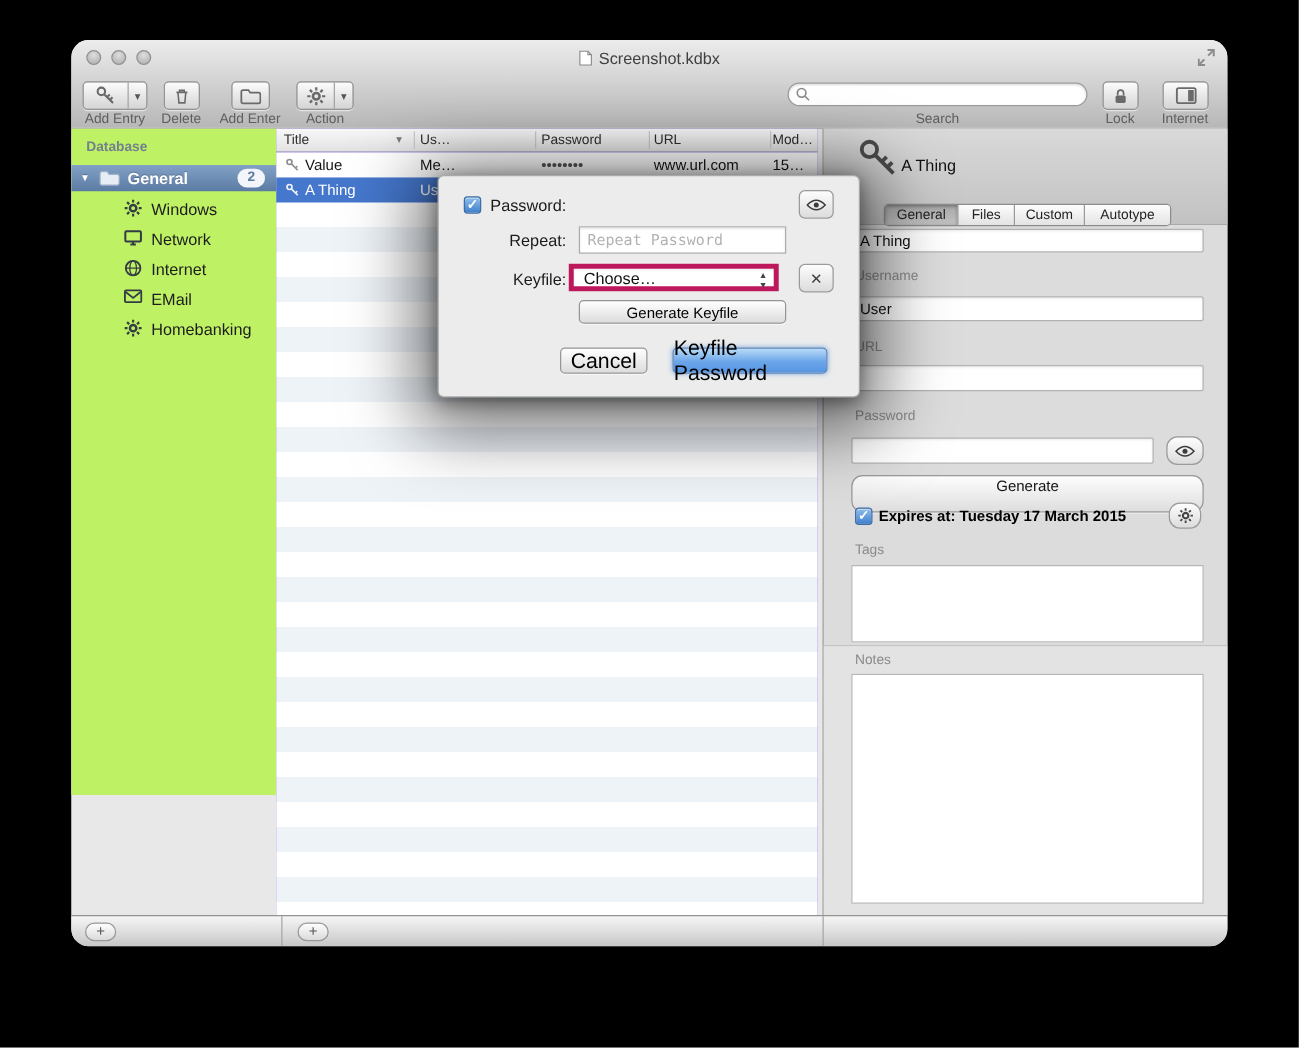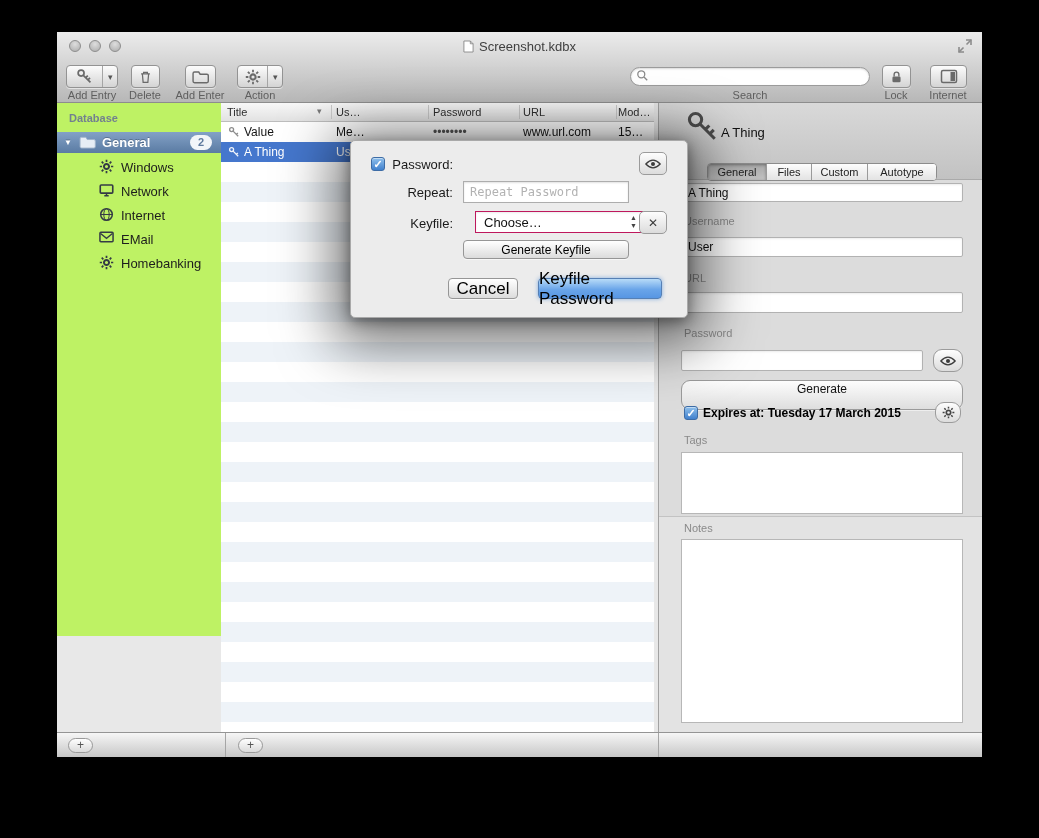--- a/index.html
+++ b/index.html
@@ -1,19 +1,19 @@
 <!DOCTYPE html>
 <html><head>
 <meta charset="utf-8">
 <style>
   *{margin:0;padding:0;box-sizing:border-box}
   html,body{width:1039px;height:838px;overflow:hidden}
   body{background:#000;position:relative;font-family:"Liberation Sans",sans-serif;}
 
-  .window{position:absolute;left:57px;top:32px;width:925px;height:725px;border-radius:0;
+  .window{position:absolute;left:57px;top:32px;width:925px;height:725px;border-radius:14px;
           overflow:hidden;background:#e8e8e8;box-shadow:0 14px 40px rgba(0,0,0,.65)}
 
   
   .chrome{position:absolute;left:0;top:0;right:0;height:71px;
           background:linear-gradient(#ececec,#b7b7b7);border-bottom:1px solid #8d8d8d;
           border-radius:5px 5px 0 0}
   .traffic{position:absolute;top:8px;left:12px;display:flex;gap:8px}
   .light{width:12px;height:12px;border-radius:50%;border:1px solid #8e8e8e;
          background:radial-gradient(circle at 50% 32%,#dedede,#ababab)}
   .win-title{position:absolute;top:7px;left:0;right:0;display:flex;justify-content:center;
@@ -104,21 +104,21 @@
 
   
   .modal{position:absolute;left:293px;top:108px;width:338px;height:178px;background:#ececec;
          border:1px solid #a9a9a9;border-radius:5px;z-index:50;
          box-shadow:0 10px 55px 16px rgba(0,0,0,.55),0 3px 14px rgba(0,0,0,.4)}
   .m-label{position:absolute;left:28px;width:74px;text-align:right;font-size:13px;color:#1a1a1a}
   .m-input{position:absolute;left:112px;width:166px;height:22px;border:1px solid #adadad;
            background:#fff;padding:0 6px;font-size:12px;outline:none;color:#222;
            font-family:"DejaVu Sans Mono",monospace;box-shadow:inset 0 1px 2px rgba(0,0,0,.12)}
   .m-input::placeholder{color:#b2b2b2}
-  .popup{position:absolute;left:124px;top:70px;width:168px;height:22px;border:1px solid #be185d;
+  .popup{position:absolute;left:104px;top:70px;width:168px;height:22px;border:4px solid #be185d;
          background:#fff;font-size:13px;color:#111;display:flex;align-items:center;padding-left:8px;
          box-shadow:inset 0 1px 2px rgba(0,0,0,.08)}
   .stepper{position:absolute;right:5px;top:2px;display:flex;flex-direction:column;line-height:8px;
            font-size:7px;color:#444;text-align:center}
   .btn{border:1px solid #969696;border-radius:4px;background:linear-gradient(#ffffff,#dcdcdc);
        font-size:17px;color:#000;display:flex;align-items:center;justify-content:center;
        box-shadow:0 1px 0 rgba(255,255,255,.6)}
   .btn-default{background:linear-gradient(#b8dbf8,#6aa5e9 55%,#5796e3);border-color:#5680b5;
                box-shadow:0 0 4px rgba(90,150,220,.7)}
   svg{display:block}

